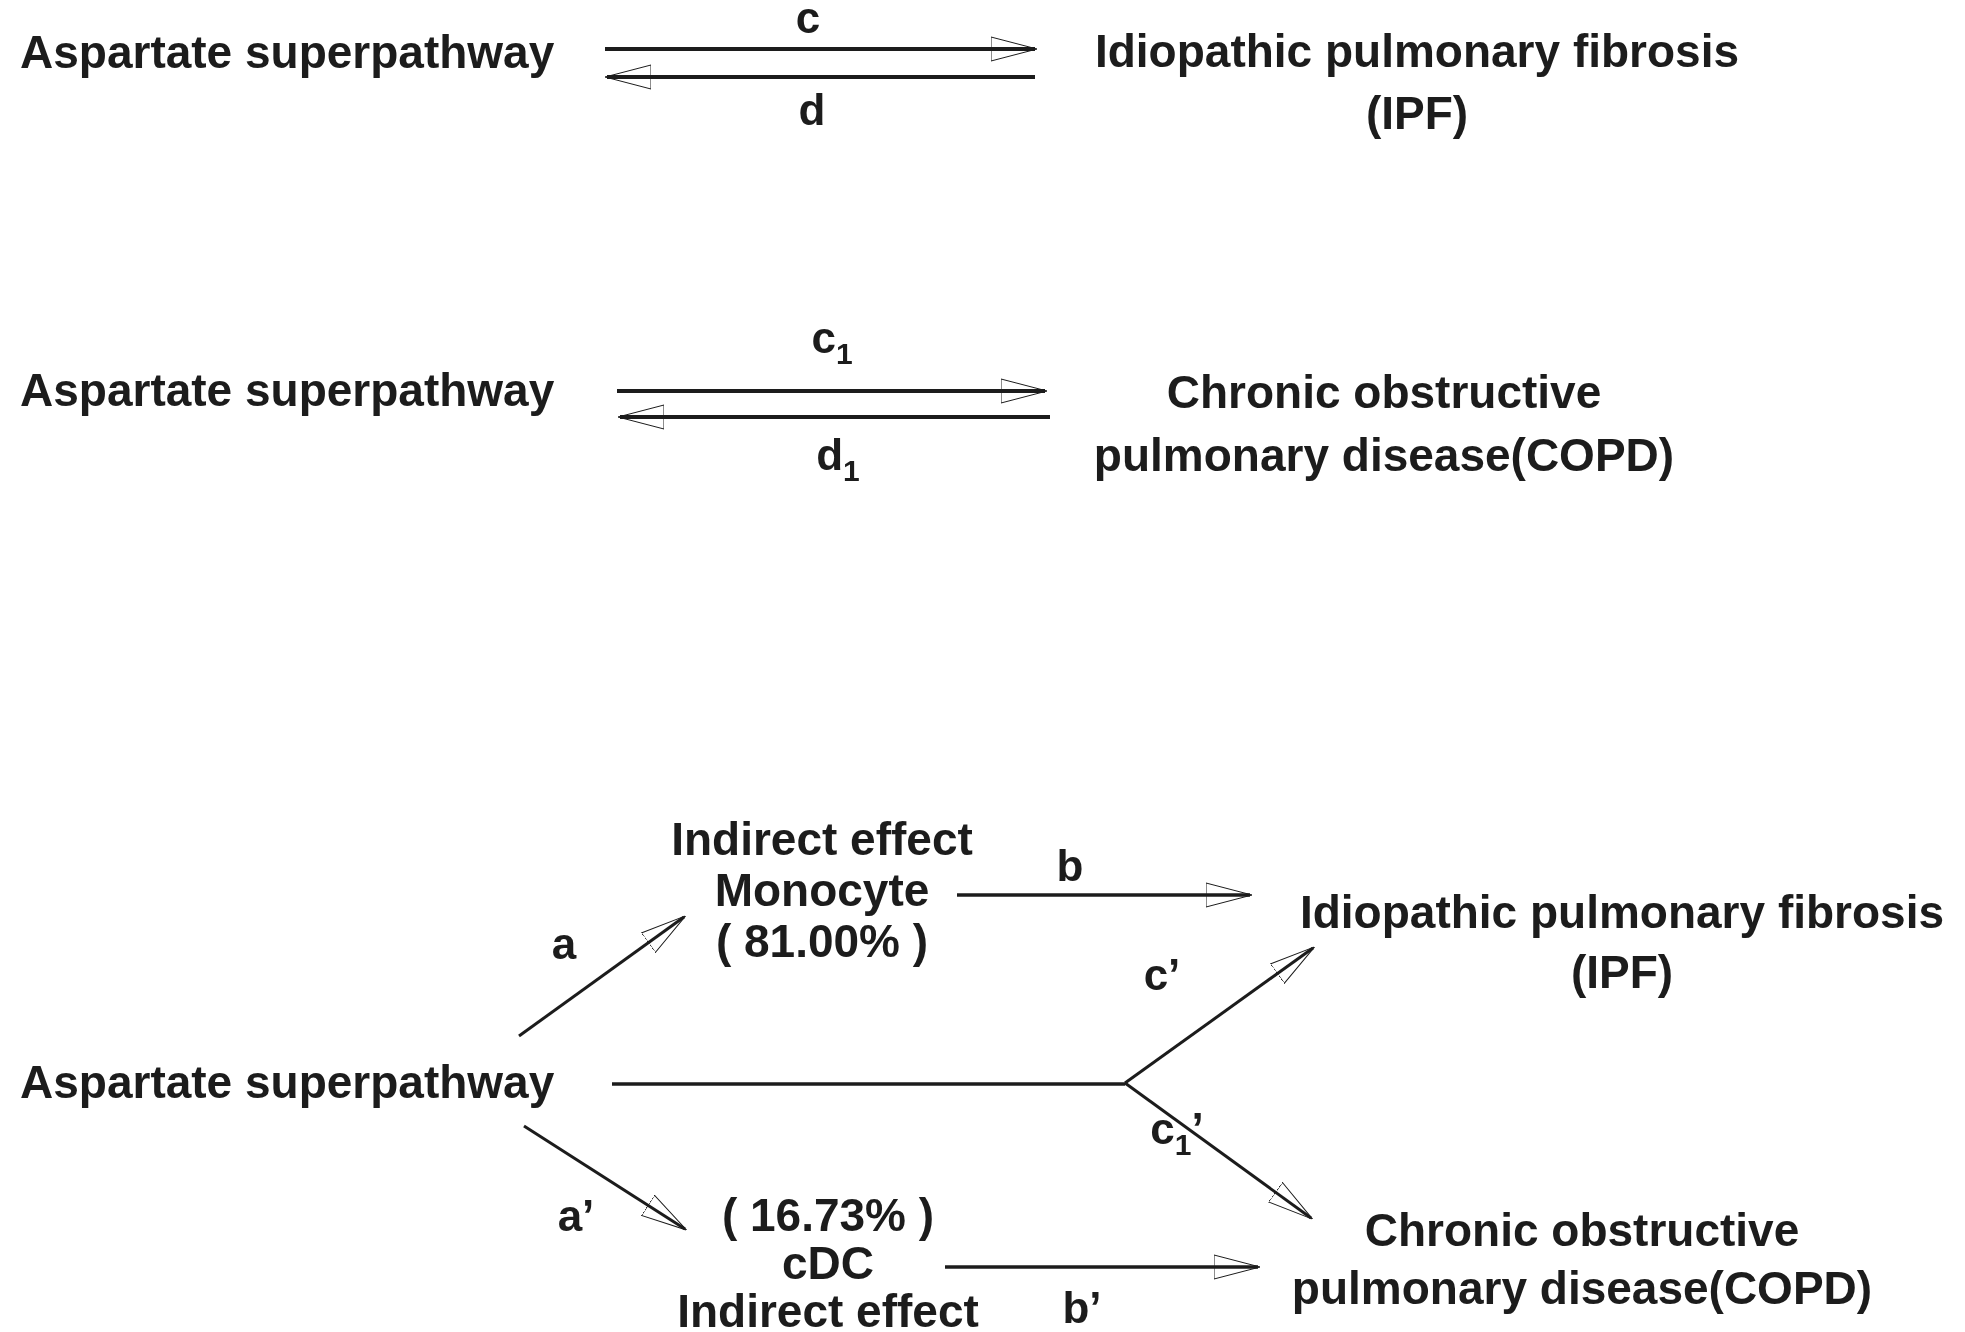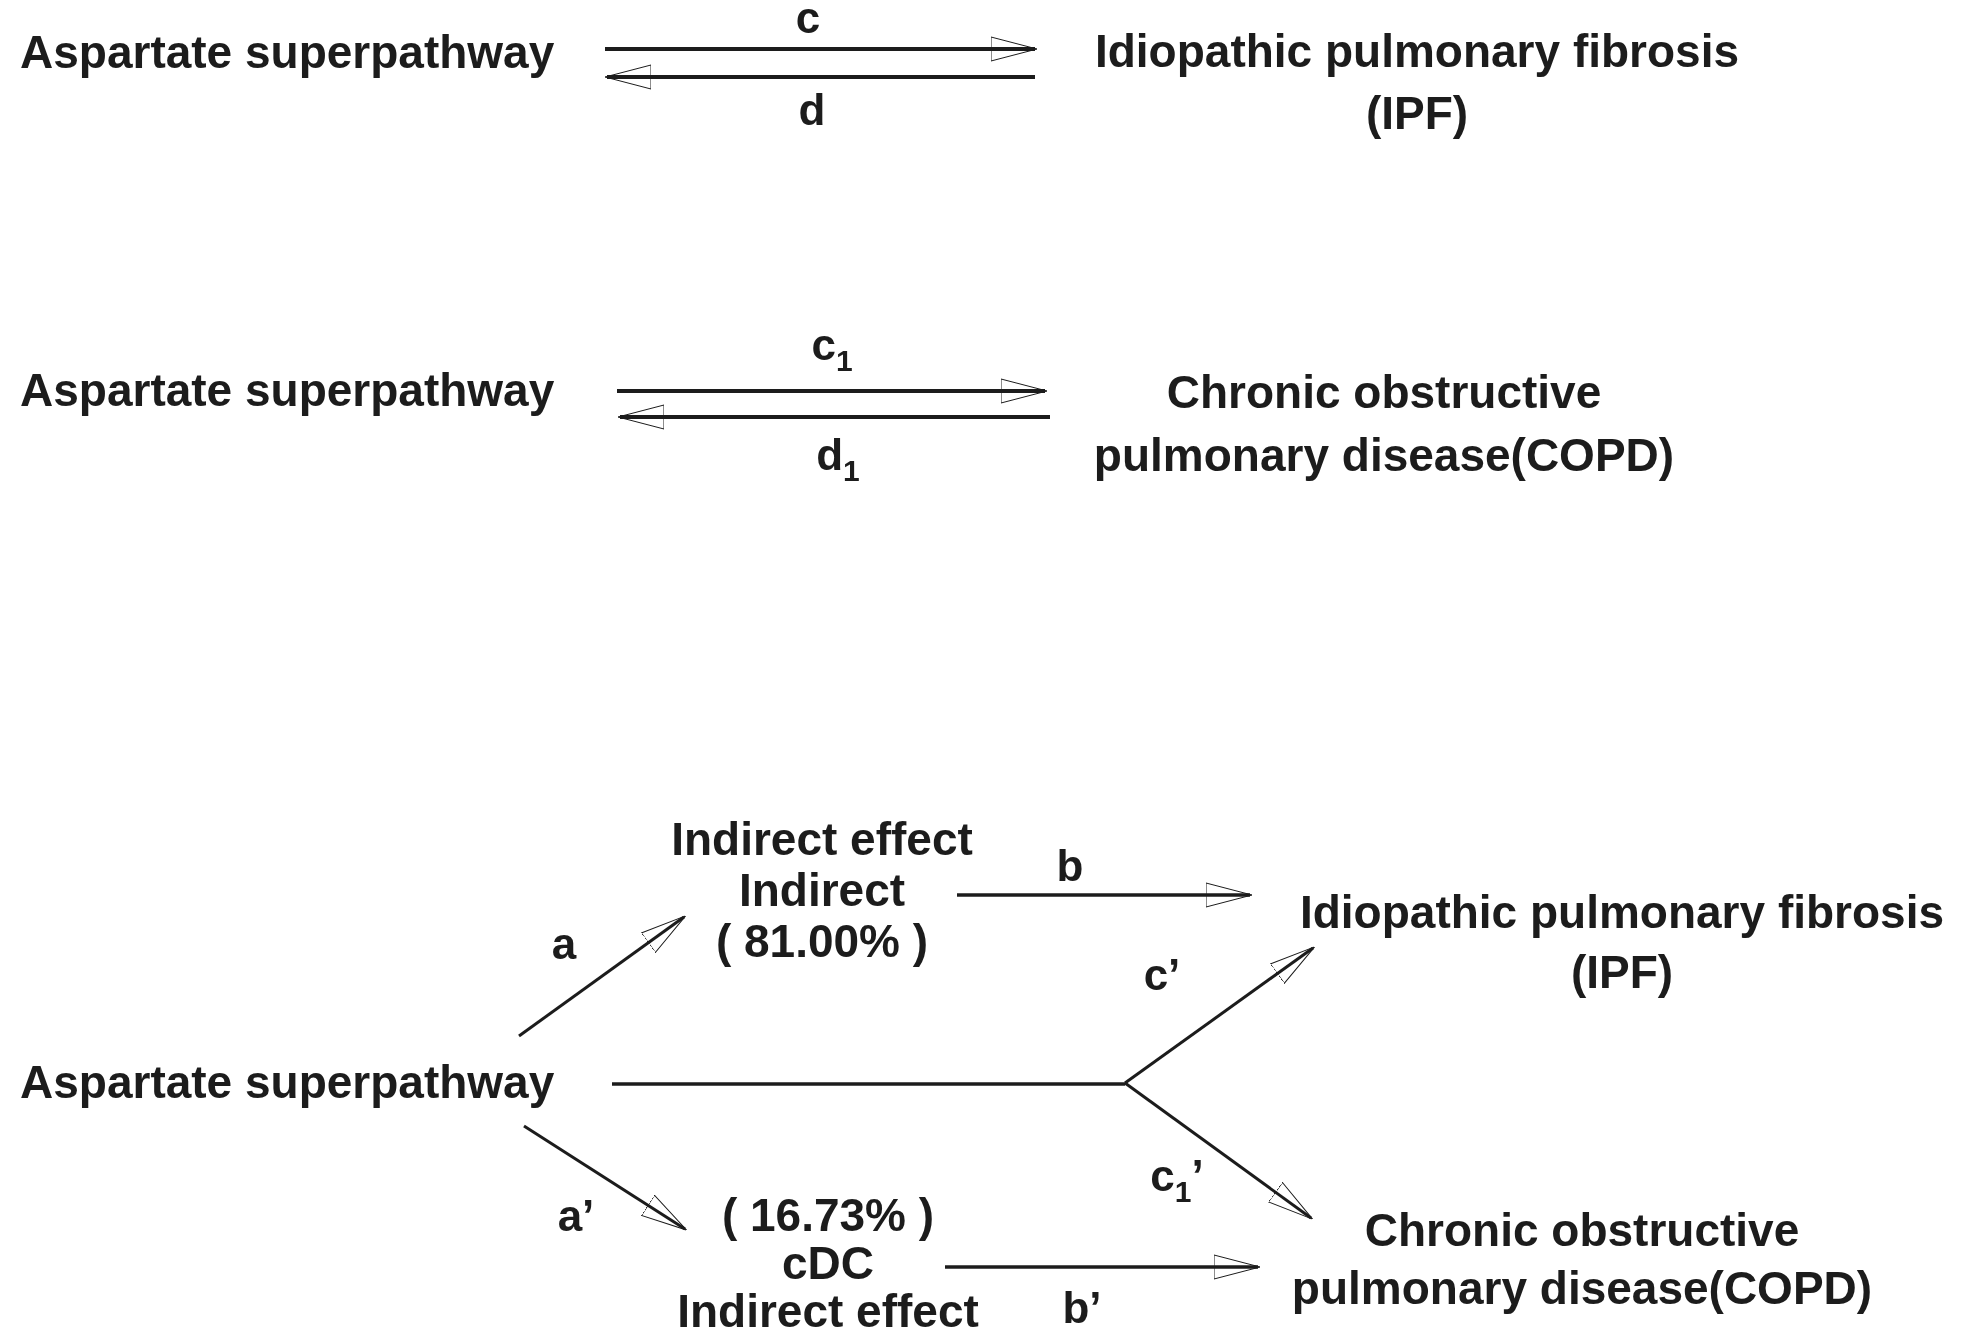--- a/index.html
+++ b/index.html
@@ -85,53 +85,53 @@
 
   <div class="t lbl ctr" style="left:812px;top:88px">d</div>
 
   <div class="t main ctr blk2-62" style="left:1417px;top:20px">
     <div>Idiopathic pulmonary fibrosis</div>
     <div>(IPF)</div>
   </div>
 
   <div class="t main" style="left:20px;top:367px">Aspartate superpathway</div>
 
-  <div class="t lbl ctr" style="left:832px;top:323px">
+  <div class="t lbl ctr" style="left:832px;top:316px">
     <span>c</span><span class="sub">1</span>
   </div>
 
   <div class="t lbl ctr" style="left:838px;top:433px">
     <span>d</span><span class="sub">1</span>
   </div>
 
   <div class="t main ctr blk2-63" style="left:1384px;top:361px">
     <div>Chronic obstructive</div>
     <div>pulmonary disease(COPD)</div>
   </div>
 
   <div class="t main" style="left:20px;top:1059px">Aspartate superpathway</div>
 
   <div class="t main ctr blk3-51" style="left:822px;top:814px">
     <div>Indirect effect</div>
-    <div>Indirect</div>
+    <div>Monocyte</div>
     <div>( 81.00% )</div>
   </div>
 
   <div class="t lbl ctr" style="left:564px;top:922px">a</div>
 
   <div class="t lbl ctr" style="left:1070px;top:844px">b</div>
 
   <div class="t main ctr blk2-60" style="left:1622px;top:882px">
     <div>Idiopathic pulmonary fibrosis</div>
     <div>(IPF)</div>
   </div>
 
   <div class="t lbl ctr" style="left:1162px;top:953px">c’</div>
 
-  <div class="t lbl ctr" style="left:1177px;top:1154px">
+  <div class="t lbl ctr" style="left:1177px;top:1107px">
     <span>c</span><span class="sub">1</span><span>’</span>
   </div>
 
   <div class="t lbl ctr" style="left:576px;top:1194px">a’</div>
 
   <div class="t main ctr blk3-48" style="left:828px;top:1191px">
     <div>( 16.73% )</div>
     <div>cDC</div>
     <div>Indirect effect</div>
   </div>

